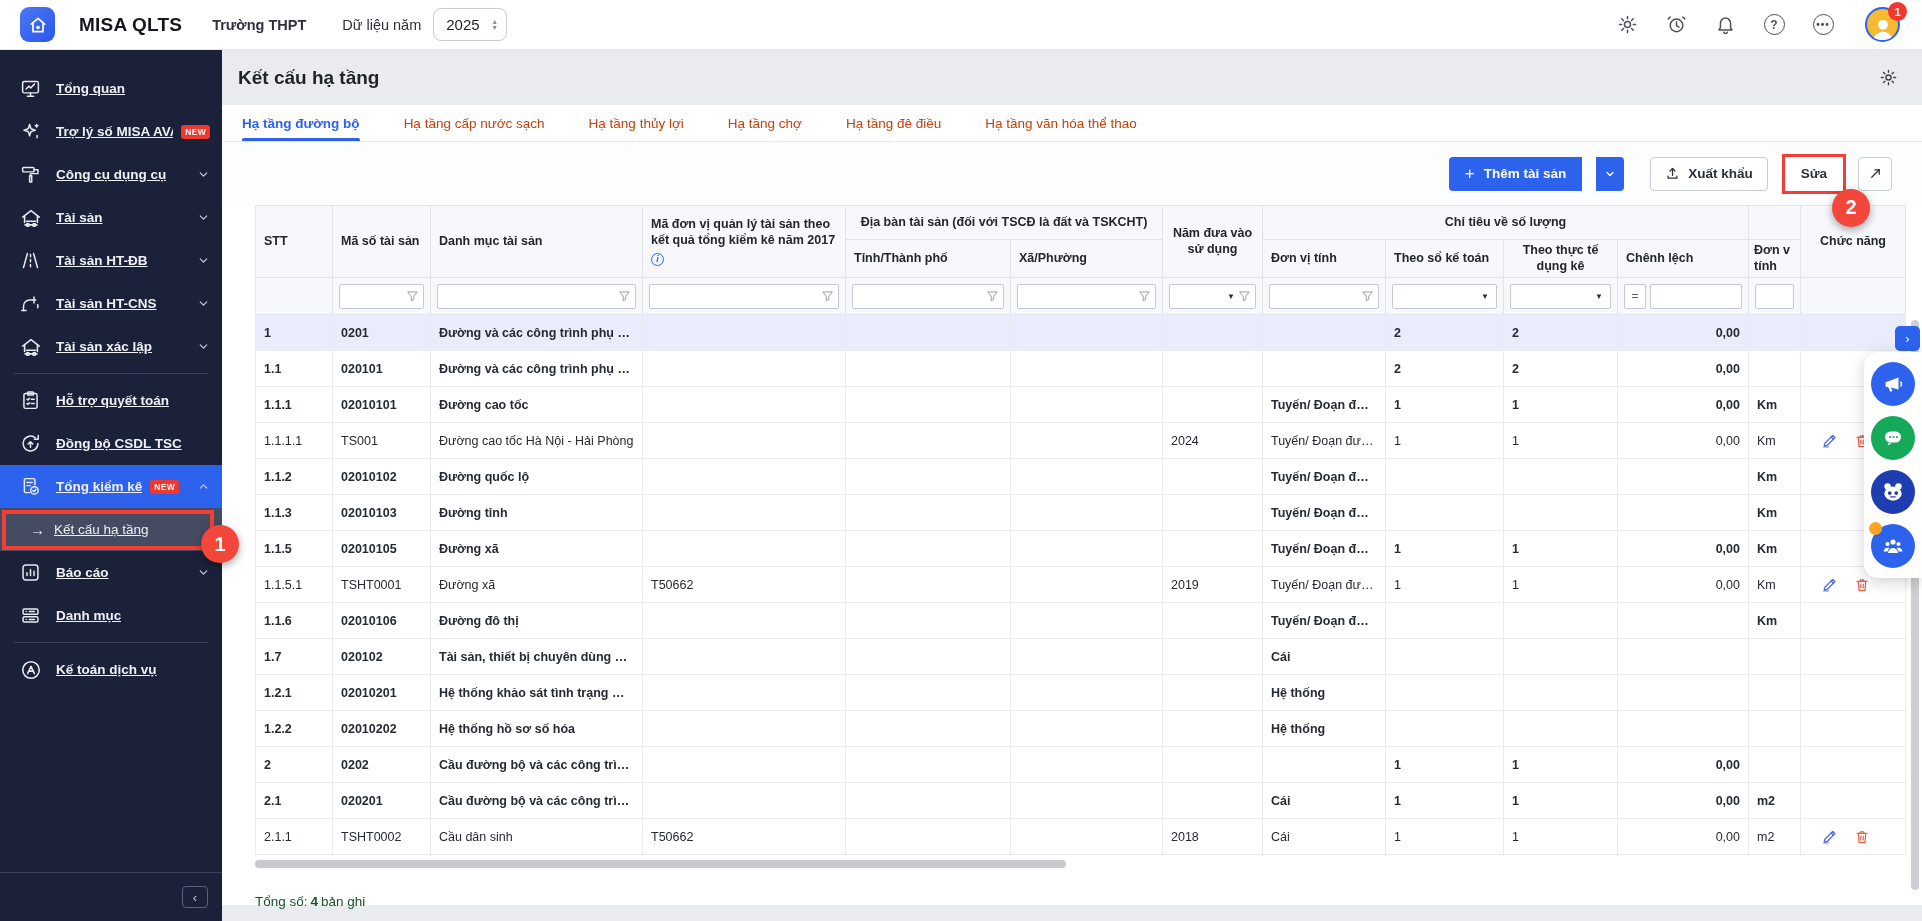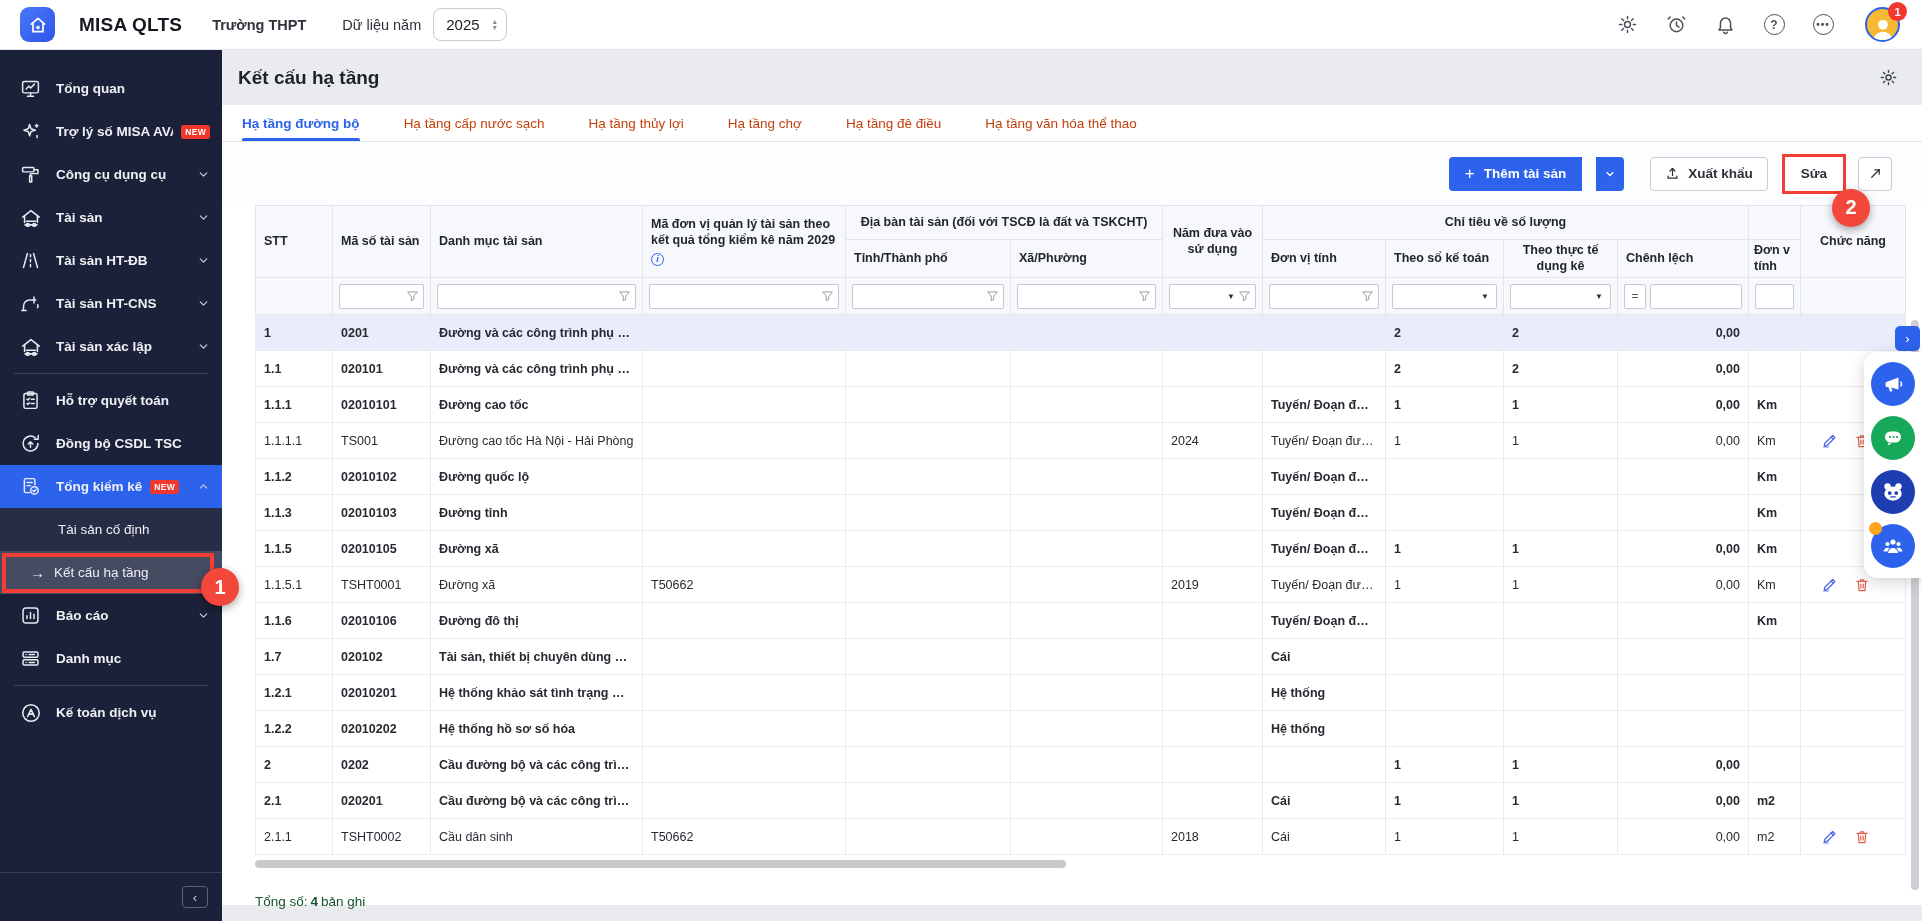--- a/index.html
+++ b/index.html
@@ -23,21 +23,21 @@
   .avatar { width:35px; height:35px; border-radius:50%; background:#f7b832; border:2px solid #2d63ec; display:flex; align-items:flex-end; justify-content:center; overflow:hidden; cursor:pointer; }
   .avatar-badge { position:absolute; top:-5px; right:-7px; min-width:19px; height:19px; border-radius:10px; background:#f0382e; color:#fff; font-size:11px; font-weight:bold; display:flex; align-items:center; justify-content:center; padding:0 4px; }
 
   
   .layout { display:flex; height:871px; }
 
   
   .sidebar { width:222px; background:#1b2138; flex-shrink:0; position:relative; z-index:30; padding-top:17px; color:#eef0f5; }
   .menu-item { height:43px; display:flex; align-items:center; padding:0 12px 0 20px; font-size:13.5px; font-weight:600; cursor:pointer; position:relative; }
   .mi-icon { width:22px; height:22px; margin-right:14px; flex-shrink:0; color:#e8eaf2; }
-  .mi-label { white-space:nowrap; overflow:hidden; }
+  .mi-label { white-space:nowrap; overflow:hidden;text-decoration:underline; }
   .menu-item.active { background:#2d63ec; }
   .menu-item.sub { background:#272d44; padding-left:58px; font-weight:400; }
   .menu-item.sub.witharrow { padding-left:30px; background:#454b61; }
   .mi-arrow { margin-right:9px; font-size:15px; }
   .new-badge { background:#f0382e; color:#fff; font-size:8.5px; font-weight:bold; border-radius:3px; padding:2px 4px; margin-left:8px; letter-spacing:.3px; }
   .mi-chevron { margin-left:auto; color:#c7cbda; display:flex; }
   .mi-chevron.up svg { transform:rotate(180deg); }
   .sb-divider { height:1px; background:#394059; margin:5px 14px; }
   .sb-bottom { position:absolute; bottom:0; left:0; right:0; height:49px; border-top:1px solid #394059; display:flex; align-items:center; justify-content:flex-end; padding-right:14px; }
   .collapse-btn { width:26px; height:22px; border:1px solid #596080; border-radius:4px; color:#c7cbda; font-size:13px; display:flex; align-items:center; justify-content:center; cursor:pointer; background:transparent; }
@@ -303,23 +303,20 @@
             </svg>
           </span>
           <span class="mi-label">Tổng kiểm kê</span>
           <span class="new-badge">NEW</span>
           <span class="mi-chevron up">
             <svg width="13" height="13" viewBox="0 0 24 24" fill="none" stroke="currentColor" stroke-width="2.2" stroke-linecap="round" stroke-linejoin="round">
               <path d="M6 9l6 6 6-6"></path>
             </svg>
           </span>
         </div>
-        <div class="menu-item sub">
-          <span class="mi-label">Tài sản cố định</span>
-        </div>
         <div class="menu-item sub witharrow">
           <span class="mi-arrow">→</span>
           <span class="mi-label">Kết cấu hạ tầng</span>
           <div class="anno-box"></div>
           <div class="anno-badge anno-badge-1">1</div>
         </div>
         <div class="menu-item">
           <span class="mi-icon">
             <svg width="21" height="21" viewBox="0 0 24 24" fill="none" stroke="currentColor" stroke-width="1.7" stroke-linecap="round" stroke-linejoin="round">
               <rect x="3.5" y="3.5" width="17" height="17" rx="3"></rect>
@@ -431,21 +428,21 @@
               <col style="width:131px">
               <col style="width:52px">
               <col style="width:105px">
           </colgroup>
           <thead>
             <tr style="height:34px;">
               <th rowspan="2">STT</th>
               <th rowspan="2">Mã số tài sản</th>
               <th rowspan="2">Danh mục tài sản</th>
               <th rowspan="2">
-                <span>Mã đơn vị quản lý tài sản theo kết quả tổng kiểm kê năm 2029</span>
+                <span>Mã đơn vị quản lý tài sản theo kết quả tổng kiểm kê năm 2017</span>
                 <span style="display:inline-flex;width:13px;height:13px;border:1.4px solid #2d63ec;border-radius:50%;color:#2d63ec;font-size:9px;align-items:center;justify-content:center;vertical-align:-2px;font-style:italic;">i</span>
               </th>
               <th colspan="2" class="center">Địa bàn tài sản (đối với TSCĐ là đất và TSKCHT)</th>
               <th rowspan="2" class="center">Năm đưa vào sử dụng</th>
               <th colspan="4" class="center">Chỉ tiêu về số lượng</th>
               <th></th>
               <th rowspan="2" class="center">Chức năng</th>
             </tr>
             <tr style="height:34px;">
               <th>Tỉnh/Thành phố</th>

